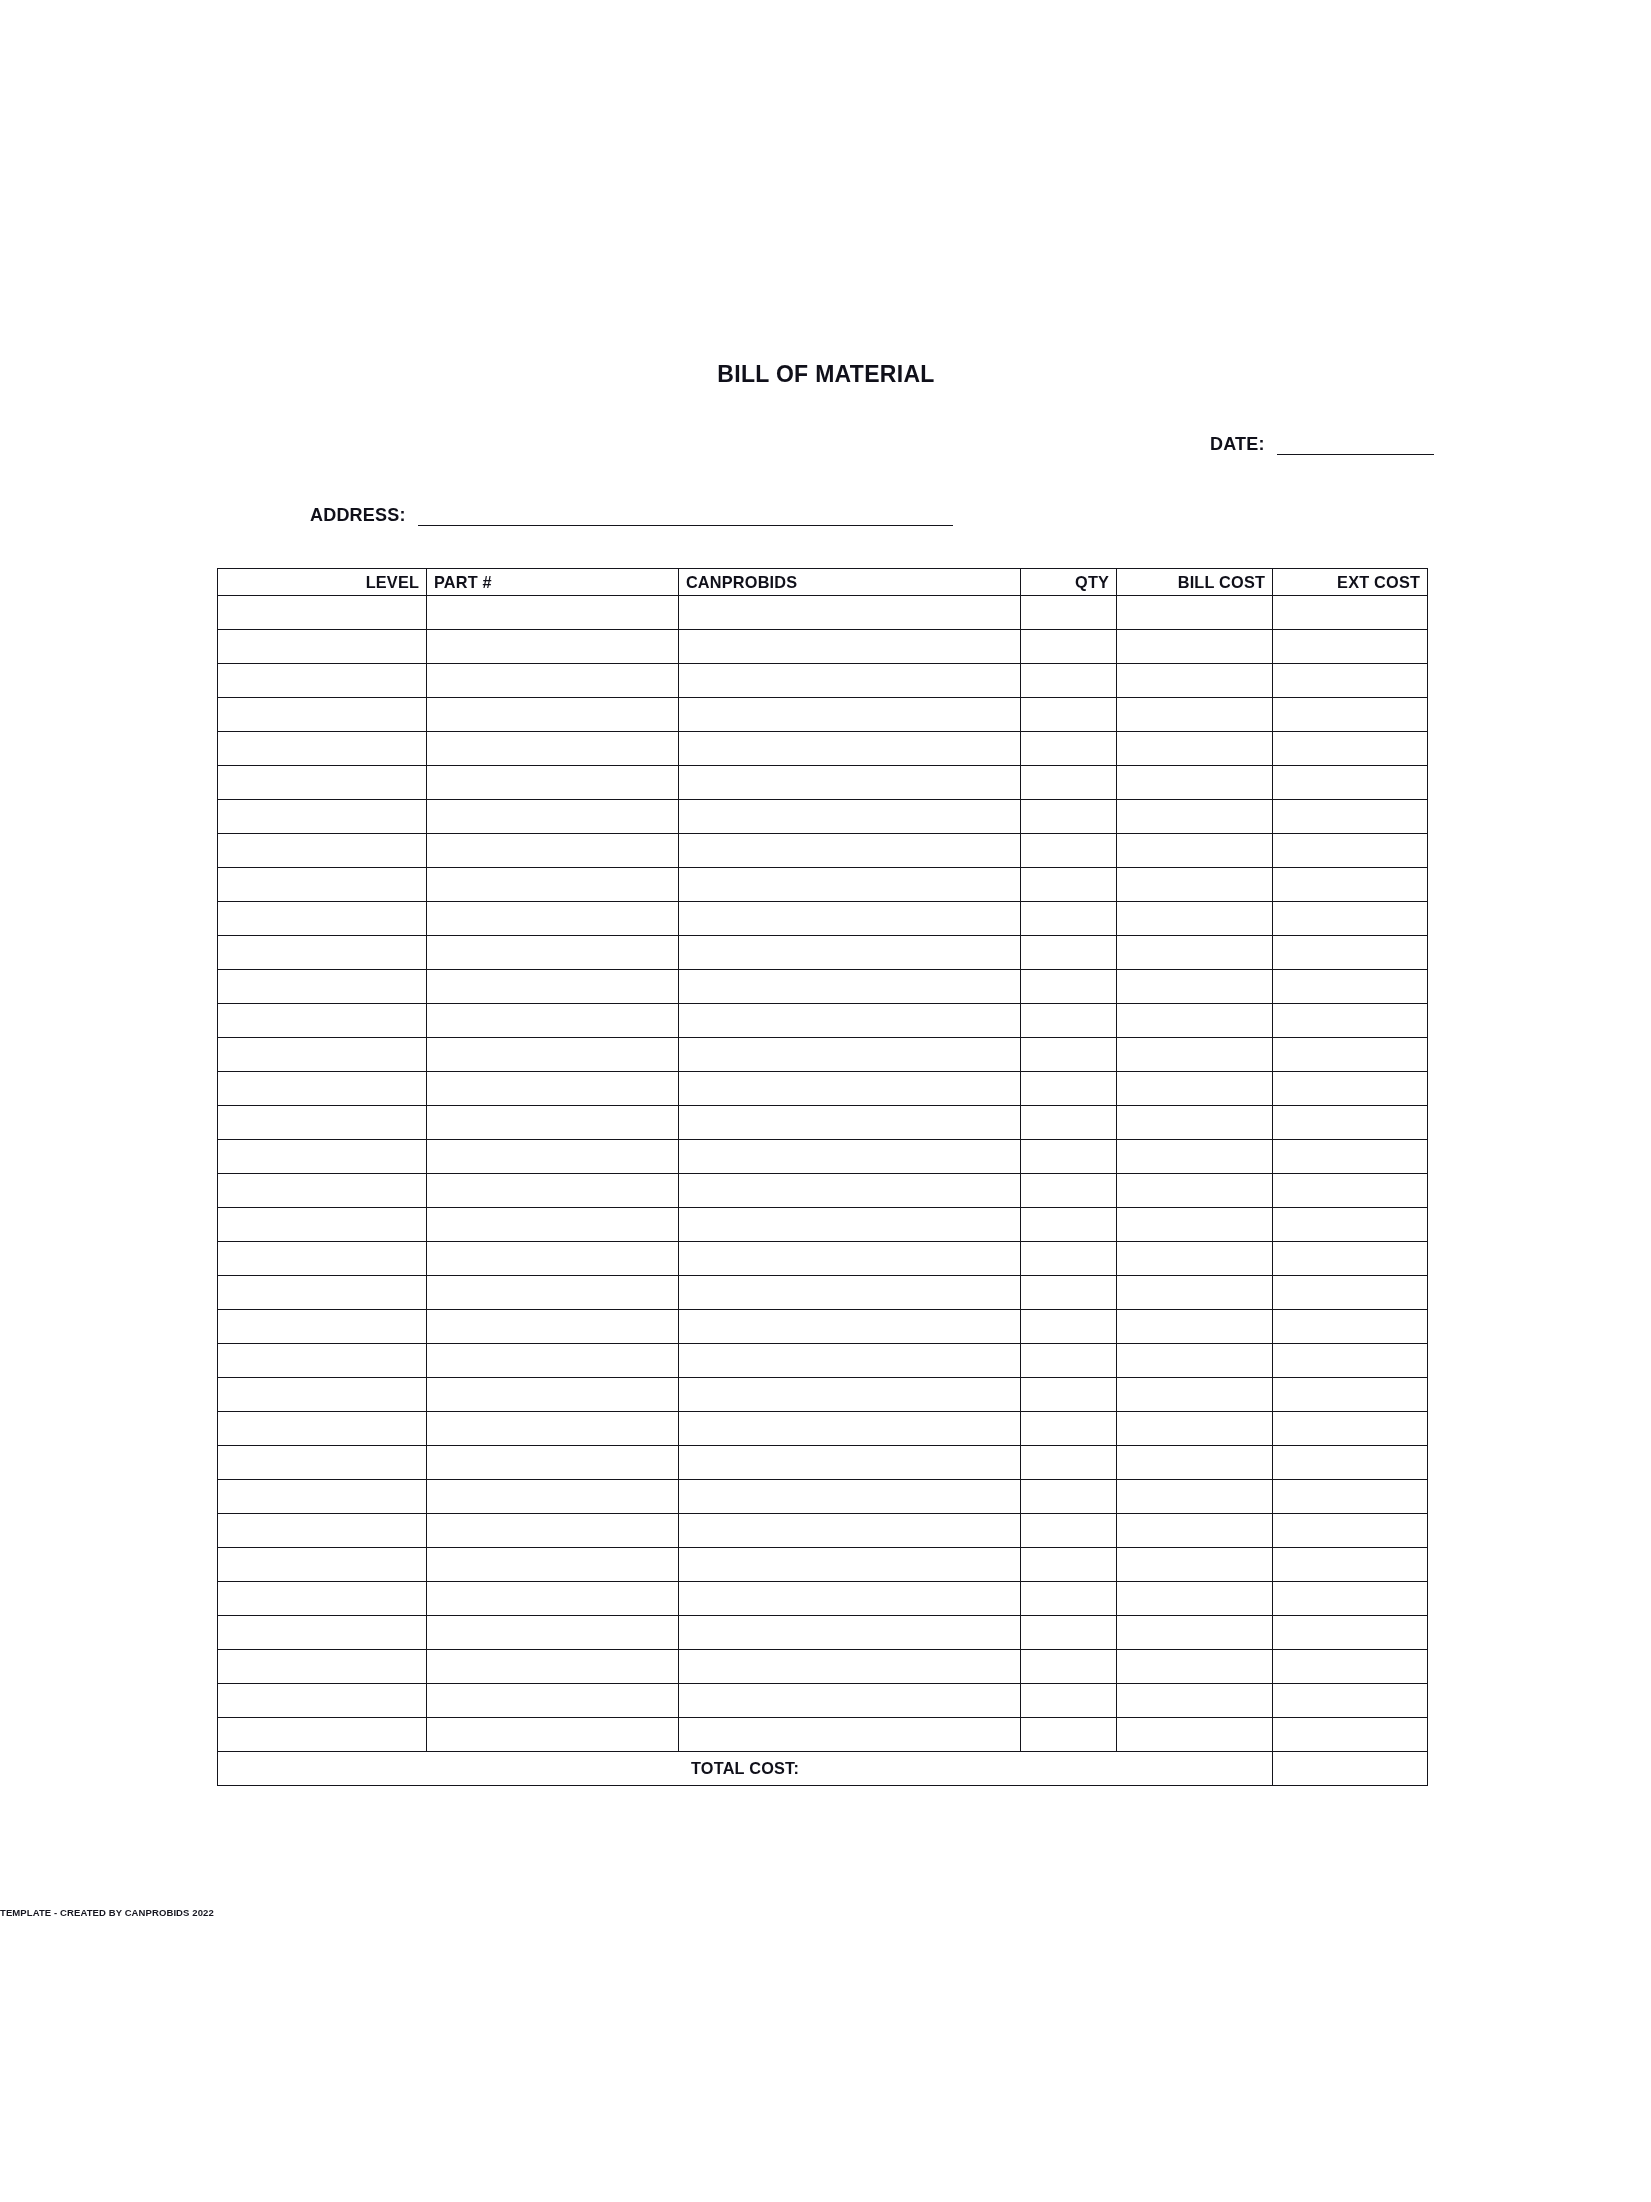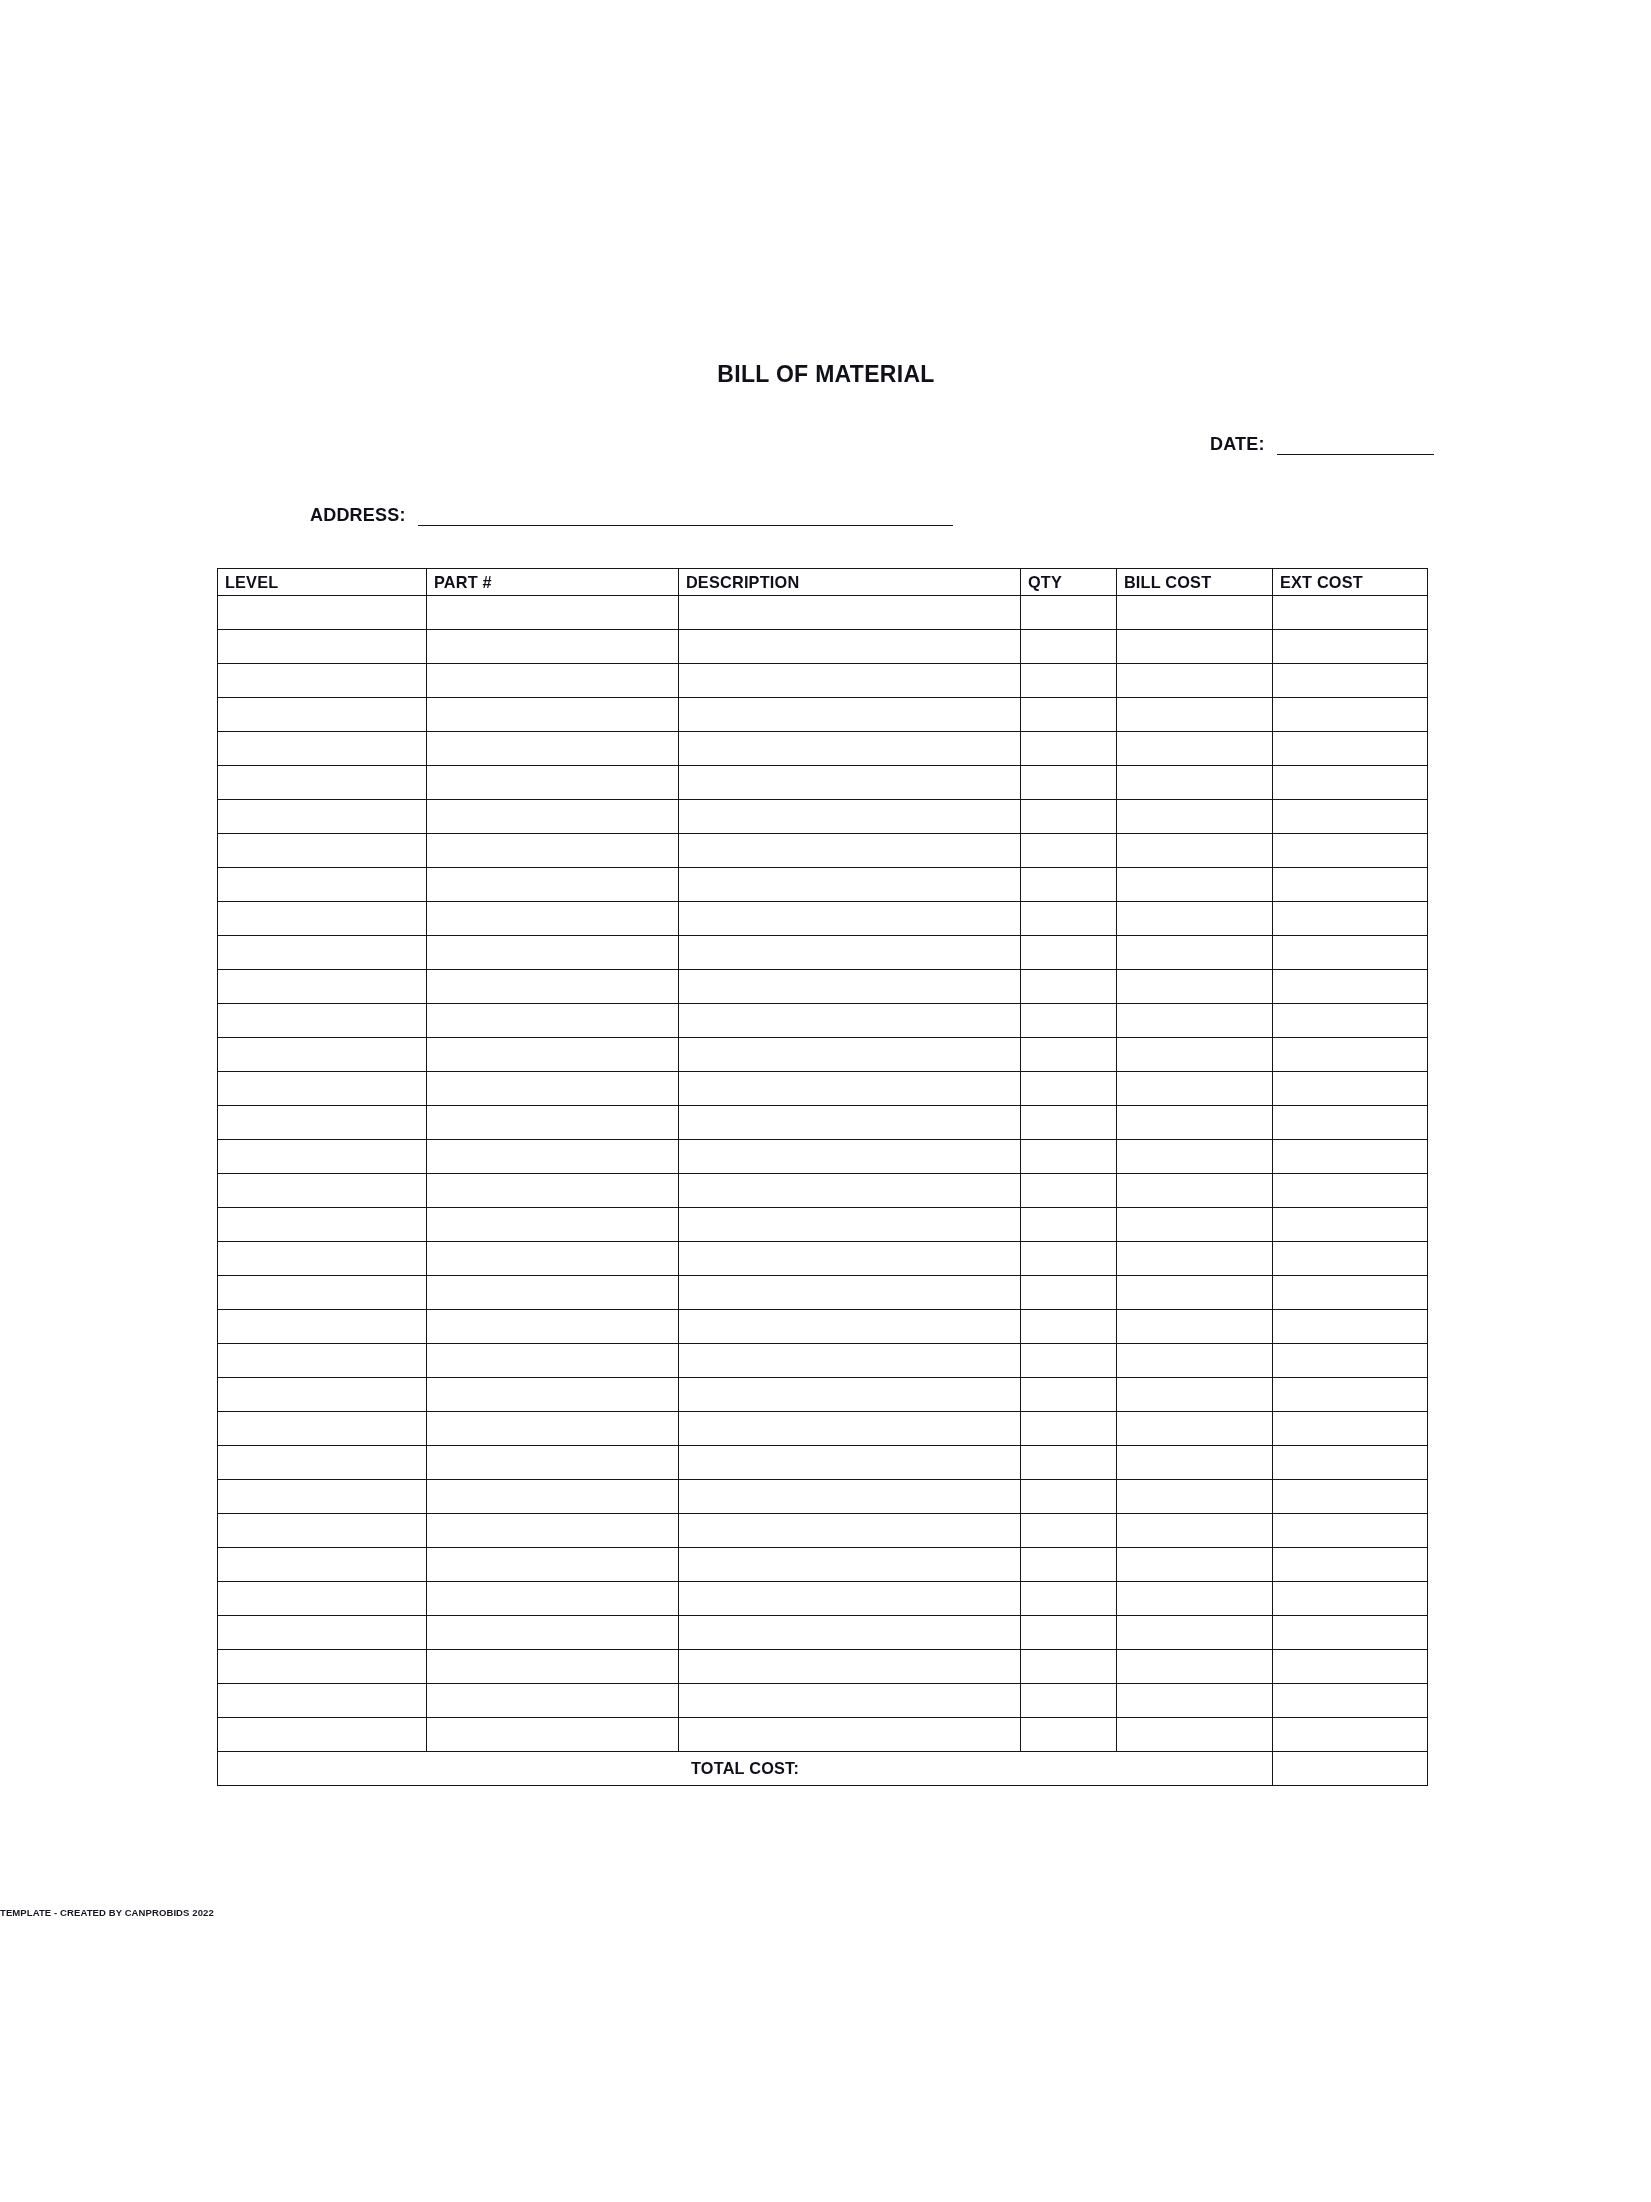--- a/index.html
+++ b/index.html
@@ -93,21 +93,21 @@
     font-size: 16.3px;
     color: #10101a;
     background: #ffffff;
   }
   .bom-table th {
     font-weight: bold;
     letter-spacing: 0.2px;
     height: 26px;
     line-height: 1;
   }
-  .th-center { text-align: left; }
+  .th-center { text-align: right; }
   .th-left   { text-align: left; }
 
   .bom-table tbody td { height: 33px; }
 
   .total-label-cell {
     text-align: center;
     font-weight: bold;
     font-size: 16.3px;
     letter-spacing: 0.2px;
     padding-right: 5.2px;
@@ -152,21 +152,21 @@
         <col class="c-part">
         <col class="c-desc">
       <col class="c-qty">
         <col class="c-unit">
         <col class="c-ext">
     </colgroup>
     <thead>
       <tr>
         <th class="th-center">LEVEL</th>
         <th class="th-left">PART #</th>
-        <th class="th-left">DESCRIPTION</th>
+        <th class="th-left">CANPROBIDS</th>
         <th class="th-center">QTY</th>
         <th class="th-center">BILL COST</th>
         <th class="th-center">EXT COST</th>
       </tr>
     </thead>
     <tbody id="bom-body">
         <tr>
           <td></td>
           <td></td>
           <td></td>

